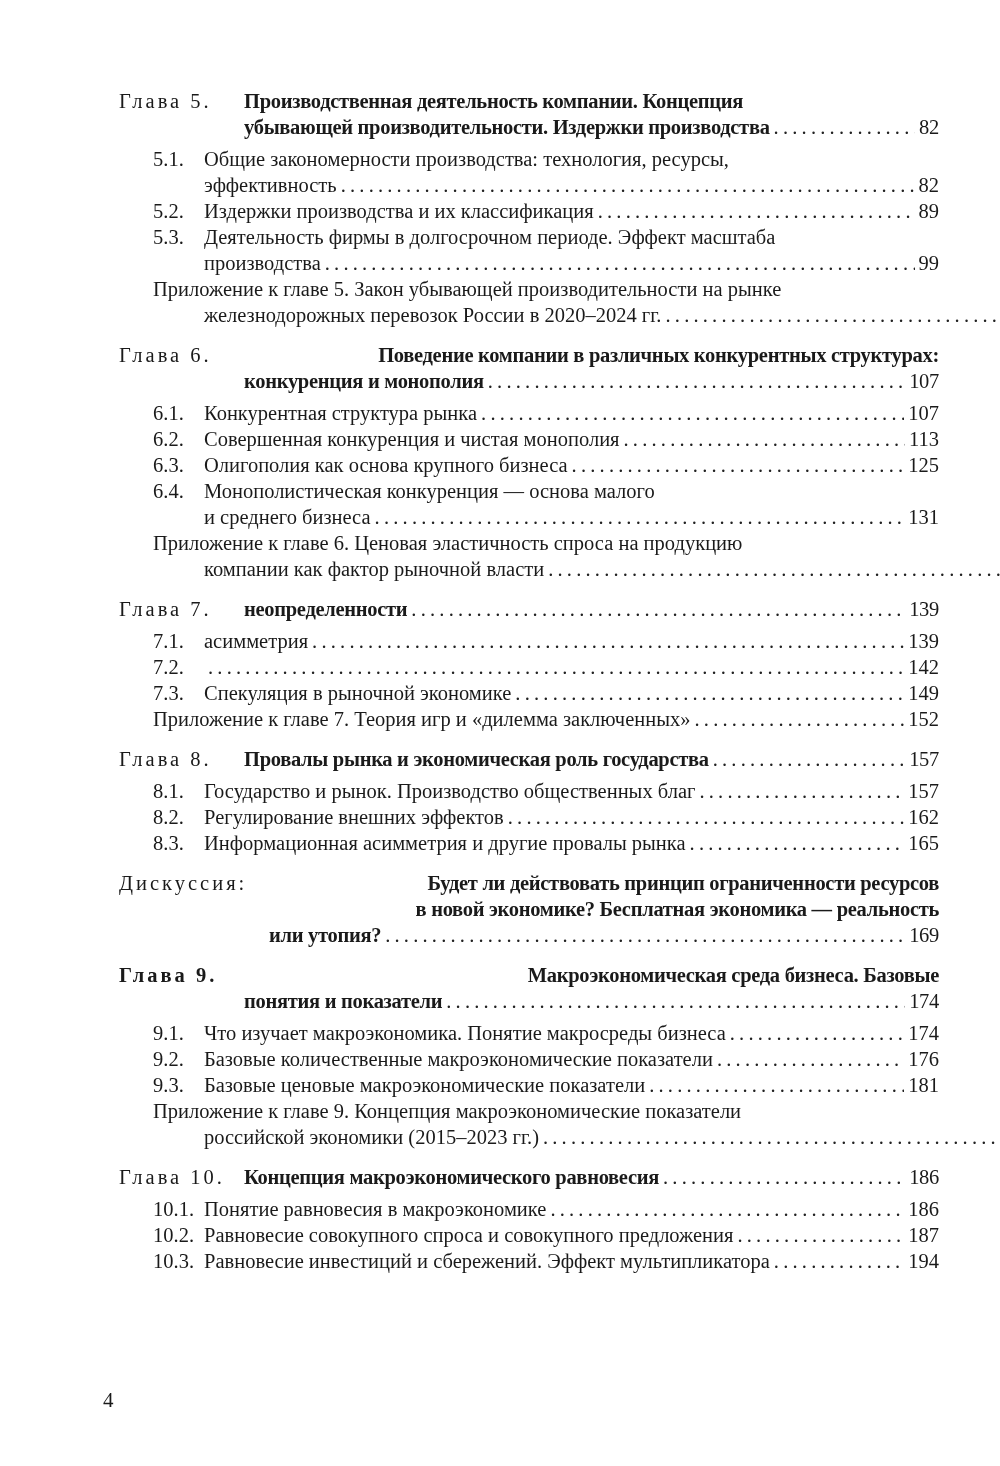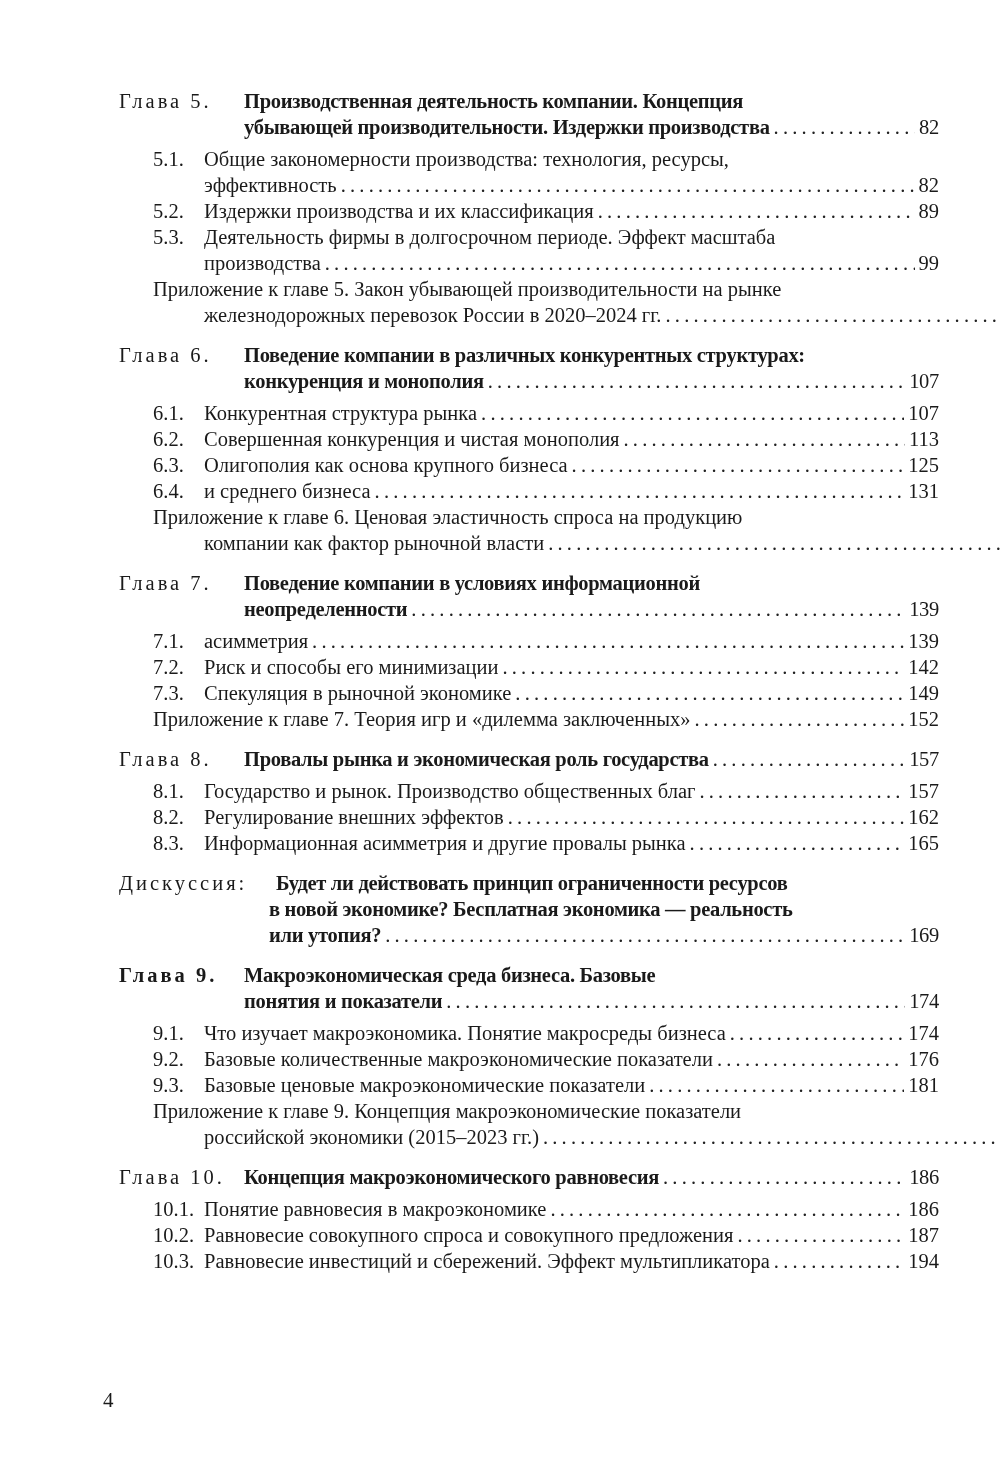--- a/index.html
+++ b/index.html
@@ -5,21 +5,21 @@
   html, body { margin: 0; padding: 0; background: #ffffff; }
   body {
     width: 1000px; height: 1466px; position: relative; overflow: hidden;
     font-family: "Liberation Serif", "DejaVu Serif", serif;
     color: #1a1a1a;
   }
   .page { position: absolute; left: 103px; top: 88px; width: 820px; margin-left: 16px; }
   .entry { position: relative; font-size: 20.5px; line-height: 26px; }
   .chapter { margin-top: 0; }
   .chapter + .section, .chapter + .appendix { margin-top: 6px; }
-  .gap { margin-top: 14px; }
+  .gap { margin-top: 14px; text-align: right; }
   .ch-label {
     position: absolute; left: 0; top: 0; letter-spacing: 3px; font-weight: normal;
   }
   .ch-label.bold { font-weight: bold; }
   .ch-text { margin-left: 125px; font-weight: bold; letter-spacing: -0.3px; }
   .disc .ch-text { margin-left: 157px; }
   .sec-num { position: absolute; left: 34px; top: 0; }
   .sec-text { margin-left: 85px; }
   .sec10 .sec-num { left: 34px; }
   .app-text { margin-left: 34px; }
@@ -118,59 +118,58 @@
     <span class="sec-num">6.3.</span>
     <div class="sec-text line">
         <span class="t">Олигополия как основа крупного бизнеса</span>
         <span class="dots">..................................................................................................</span>
         <span class="pg">125</span>
       </div>
   </div>
   <div class="entry section">
     <span class="sec-num">6.4.</span>
     <div class="sec-text">
+      <div>Монополистическая конкуренция — основа малого</div>
       <div class="line">
           <span class="t">и среднего бизнеса</span>
           <span class="dots">..................................................................................................</span>
           <span class="pg">131</span>
         </div>
     </div>
   </div>
   <div class="entry appendix">
     <div class="app-text">
       <div><span class="it">Приложение к главе 6.</span><span> Ценовая эластичность спроса на продукцию</span></div>
       <div class="cont line"><span class="t">компании как фактор рыночной власти</span><span class="dots">..................................................................................................</span></div>
     </div>
   </div>
 
   <div class="entry chapter gap">
     <span class="ch-label">Глава 7.</span>
     <div class="ch-text">
-      <div>Поведение компании в условиях информационной</div>
       <div class="line">
           <span class="t">неопределенности</span>
           <span class="dots">..................................................................................................</span>
           <span class="pg">139</span>
         </div>
     </div>
   </div>
   <div class="entry section">
     <span class="sec-num">7.1.</span>
     <div class="sec-text">
       <div class="line">
           <span class="t">асимметрия</span>
           <span class="dots">..................................................................................................</span>
           <span class="pg">139</span>
         </div>
     </div>
   </div>
   <div class="entry section">
     <span class="sec-num">7.2.</span>
     <div class="sec-text line">
-        <span class="t">Риск и способы его минимизации</span>
         <span class="dots">..................................................................................................</span>
         <span class="pg">142</span>
       </div>
   </div>
   <div class="entry section">
     <span class="sec-num">7.3.</span>
     <div class="sec-text line">
         <span class="t">Спекуляция в рыночной экономике</span>
         <span class="dots">..................................................................................................</span>
         <span class="pg">149</span>

